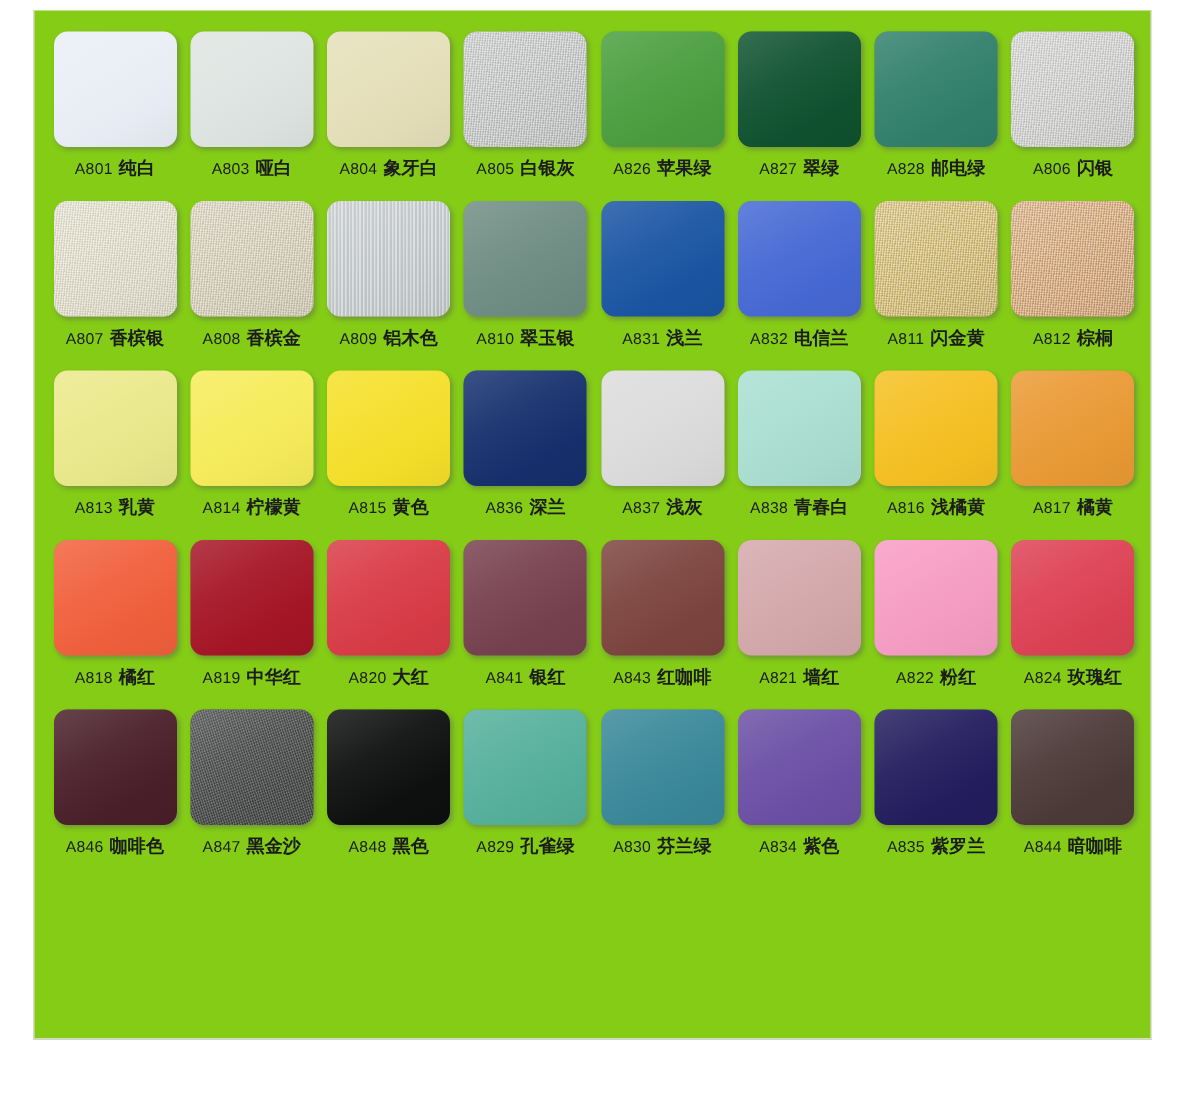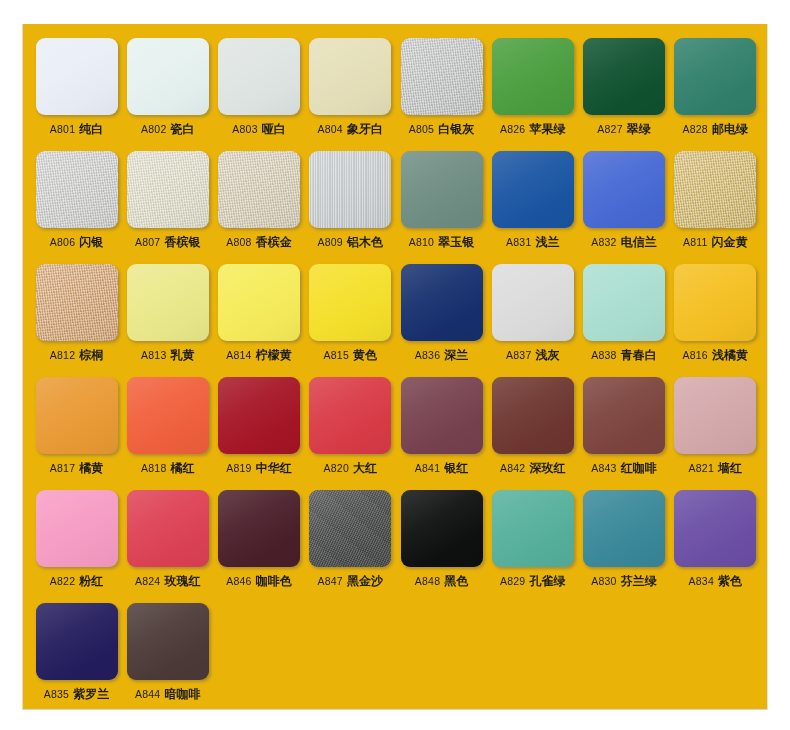--- a/index.html
+++ b/index.html
@@ -19,28 +19,28 @@
     position: relative;
     width: 790px;
     height: 730px;
     background: #ffffff;
   }
 
   
   #swatch-panel {
     position: absolute;
     left: 22px;
-    top: 24px;
+    top: 7px;
     width: 746px;
     height: 686px;
     border-left: 1px solid #dcdcd6;
     border-right: 1px solid #e2e2dc;
     border-bottom: 1px solid #d8d8d2;
     box-sizing: border-box;
-    background: #eab308;
+    background: #84cc16;
   }
 
   #swatch-grid {
     position: absolute;
     left: 8px;
     top: 14px;
     width: 730px;
     display: grid;
     grid-template-columns: repeat(8, 91.25px);
     grid-auto-rows: 113px;
@@ -133,24 +133,20 @@
 <body>
 
 <div id="chart-root">
   <div id="swatch-panel">
     <div id="swatch-grid">
         <div class="swatch-cell">
           <div class="swatch-chip" style="background: rgb(234, 238, 246);"></div>
           <div class="swatch-label"><span class="swatch-code">A801</span><span class="swatch-name">纯白</span></div>
         </div>
         <div class="swatch-cell">
-          <div class="swatch-chip" style="background: rgb(230, 242, 240);"></div>
-          <div class="swatch-label"><span class="swatch-code">A802</span><span class="swatch-name">瓷白</span></div>
-        </div>
-        <div class="swatch-cell">
           <div class="swatch-chip" style="background: rgb(223, 229, 226);"></div>
           <div class="swatch-label"><span class="swatch-code">A803</span><span class="swatch-name">哑白</span></div>
         </div>
         <div class="swatch-cell">
           <div class="swatch-chip" style="background: rgb(229, 224, 185);"></div>
           <div class="swatch-label"><span class="swatch-code">A804</span><span class="swatch-name">象牙白</span></div>
         </div>
         <div class="swatch-cell">
           <div class="swatch-chip metallic" style="background: rgb(192, 194, 194);"></div>
           <div class="swatch-label"><span class="swatch-code">A805</span><span class="swatch-name">白银灰</span></div>
@@ -243,24 +239,20 @@
           <div class="swatch-chip" style="background: rgb(166, 21, 38);"></div>
           <div class="swatch-label"><span class="swatch-code">A819</span><span class="swatch-name">中华红</span></div>
         </div>
         <div class="swatch-cell">
           <div class="swatch-chip" style="background: rgb(217, 59, 70);"></div>
           <div class="swatch-label"><span class="swatch-code">A820</span><span class="swatch-name">大红</span></div>
         </div>
         <div class="swatch-cell">
           <div class="swatch-chip" style="background: rgb(119, 65, 79);"></div>
           <div class="swatch-label"><span class="swatch-code">A841</span><span class="swatch-name">银红</span></div>
-        </div>
-        <div class="swatch-cell">
-          <div class="swatch-chip" style="background: rgb(110, 54, 48);"></div>
-          <div class="swatch-label"><span class="swatch-code">A842</span><span class="swatch-name">深玫红</span></div>
         </div>
         <div class="swatch-cell">
           <div class="swatch-chip" style="background: rgb(125, 68, 62);"></div>
           <div class="swatch-label"><span class="swatch-code">A843</span><span class="swatch-name">红咖啡</span></div>
         </div>
         <div class="swatch-cell">
           <div class="swatch-chip" style="background: rgb(212, 168, 171);"></div>
           <div class="swatch-label"><span class="swatch-code">A821</span><span class="swatch-name">墙红</span></div>
         </div>
         <div class="swatch-cell">

